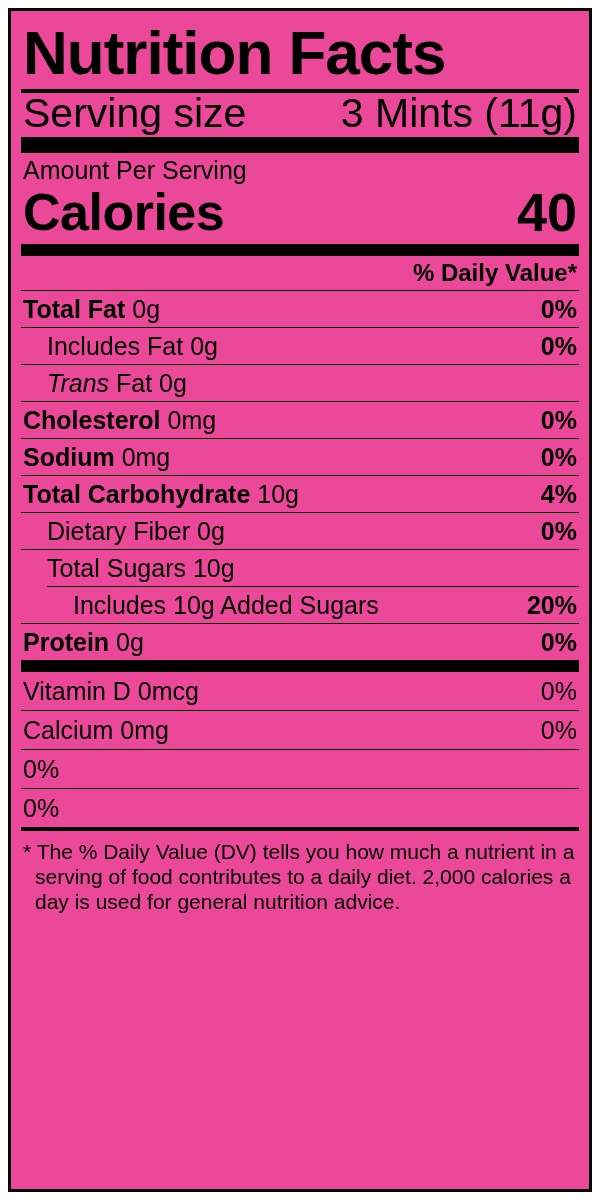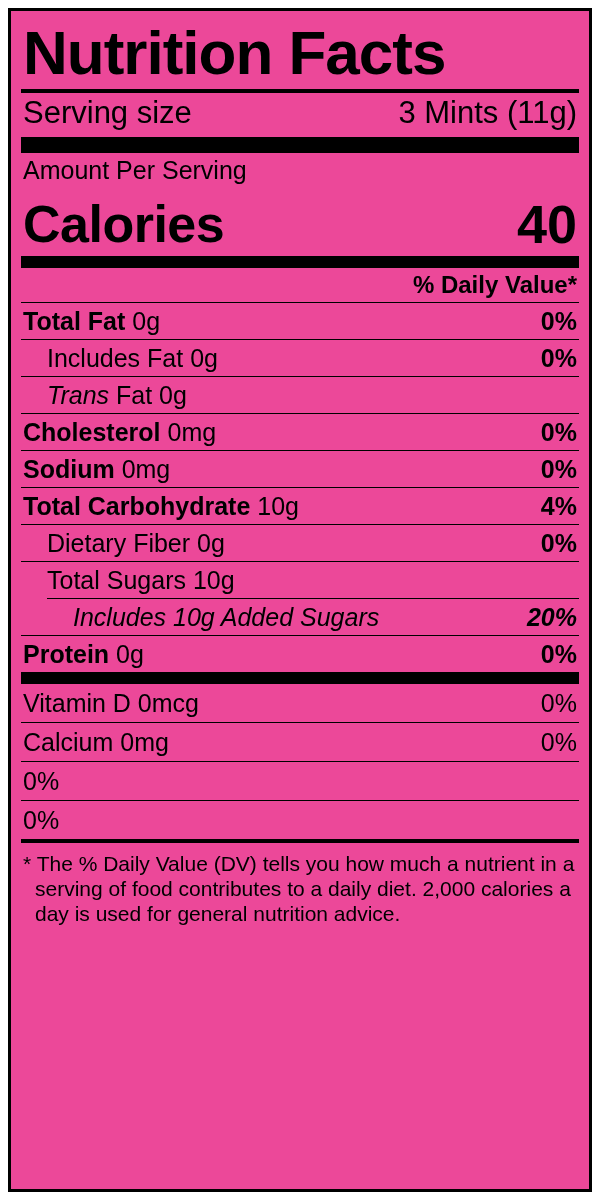--- a/index.html
+++ b/index.html
@@ -55,34 +55,33 @@
     align-items: baseline;
     padding: 3px 2px 3px 2px;
   }
   .serving-row {
     display: flex;
     justify-content: space-between;
     align-items: baseline;
     padding: 2px 2px 6px 2px;
   }
   .serving-label, .serving-value {
-    font-size: 31px;
+    font-size: 41px;
     line-height: 36px;
   }
   .amount {
     font-size: 25px;
     padding: 3px 2px 0 2px;
     line-height: 28px;
   }
   .cal-row {
     display: flex;
     justify-content: space-between;
     align-items: flex-start;
     padding: 0 2px 4px 2px;
-    margin-top: 12px;
   }
   .cal-label {
     font-size: 52px;
     font-weight: bold;
     line-height: 56px;
     letter-spacing: -0.5px;
   }
   .cal-value {
     font-size: 54px;
     font-weight: bold;
@@ -103,21 +102,21 @@
   }
   .pct {
     font-size: 25px;
     font-weight: bold;
     line-height: 30px;
   }
   .pct.light {
     font-weight: normal;
   }
   .indent1 { padding-left: 26px; }
-  .indent2 { padding-left: 52px; font-style: italic; }
+  .indent2 { padding-left: 52px; }
   .italic { font-style: italic; }
   .sub-rule {
     border-bottom: 1px solid #000;
     margin-left: 26px;
   }
   .vitamins .row {
     padding: 4px 2px 4px 2px;
   }
   .footnote {
     font-size: 21px;

